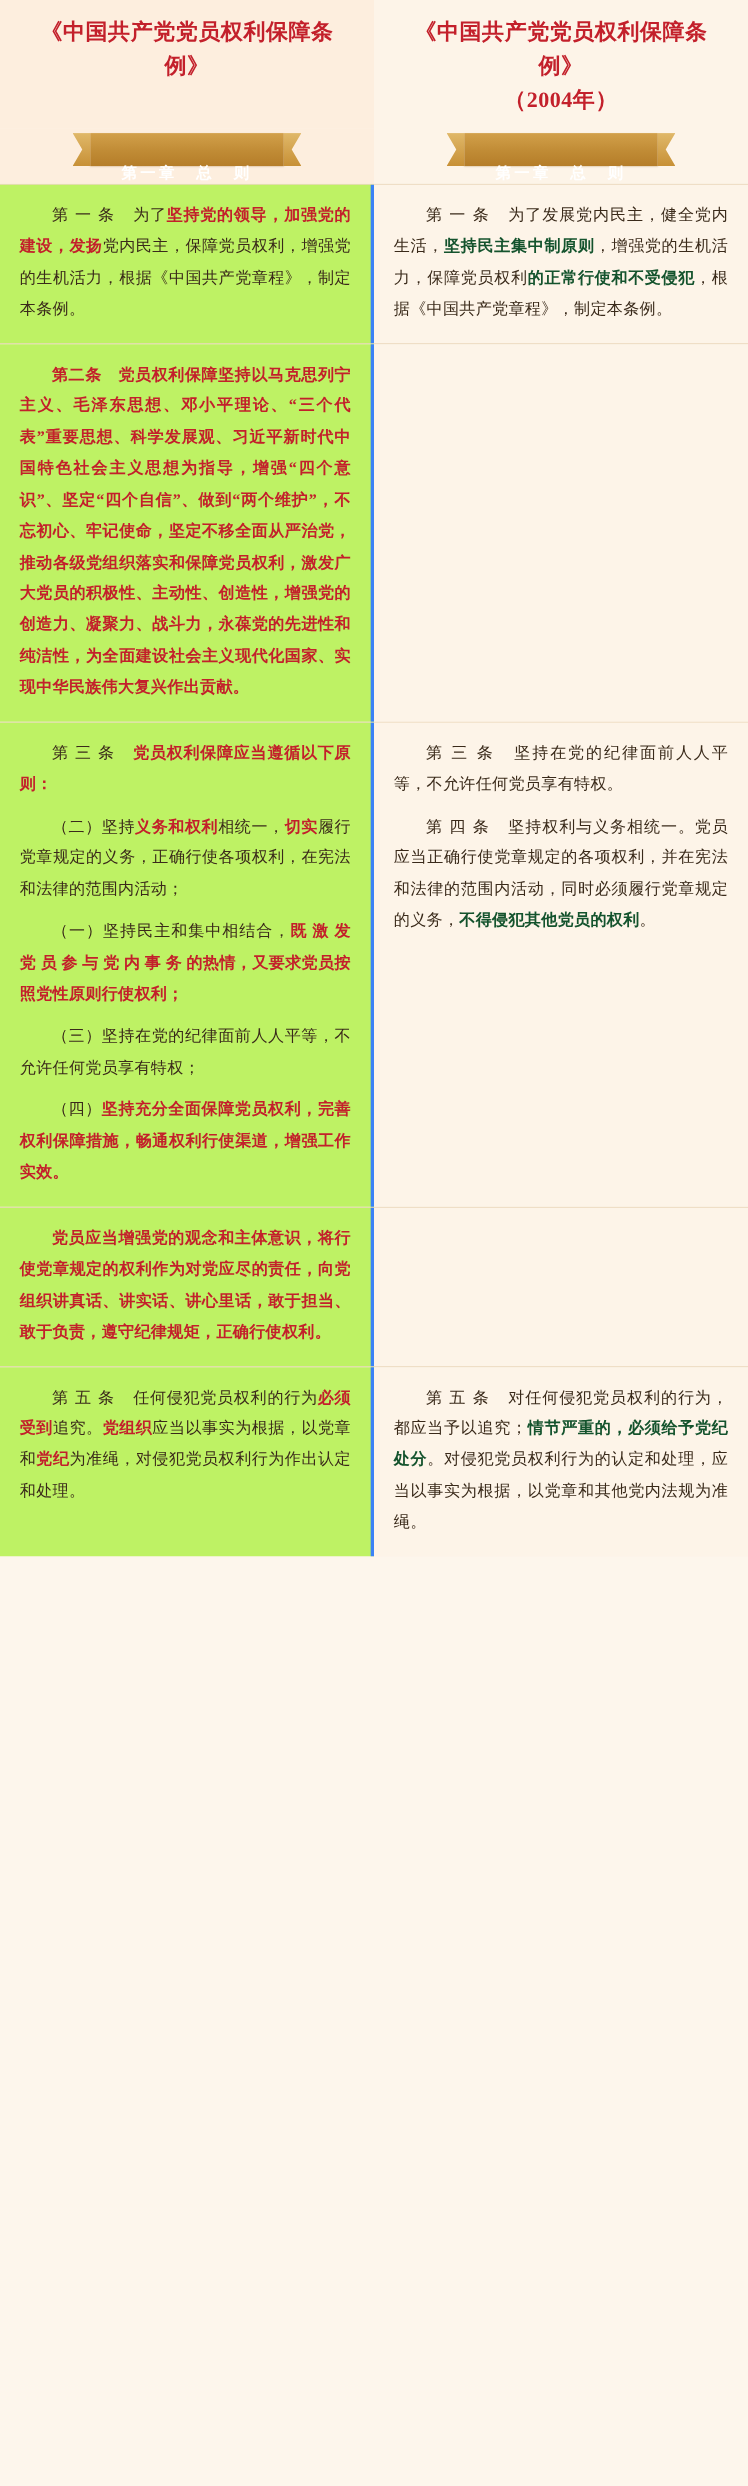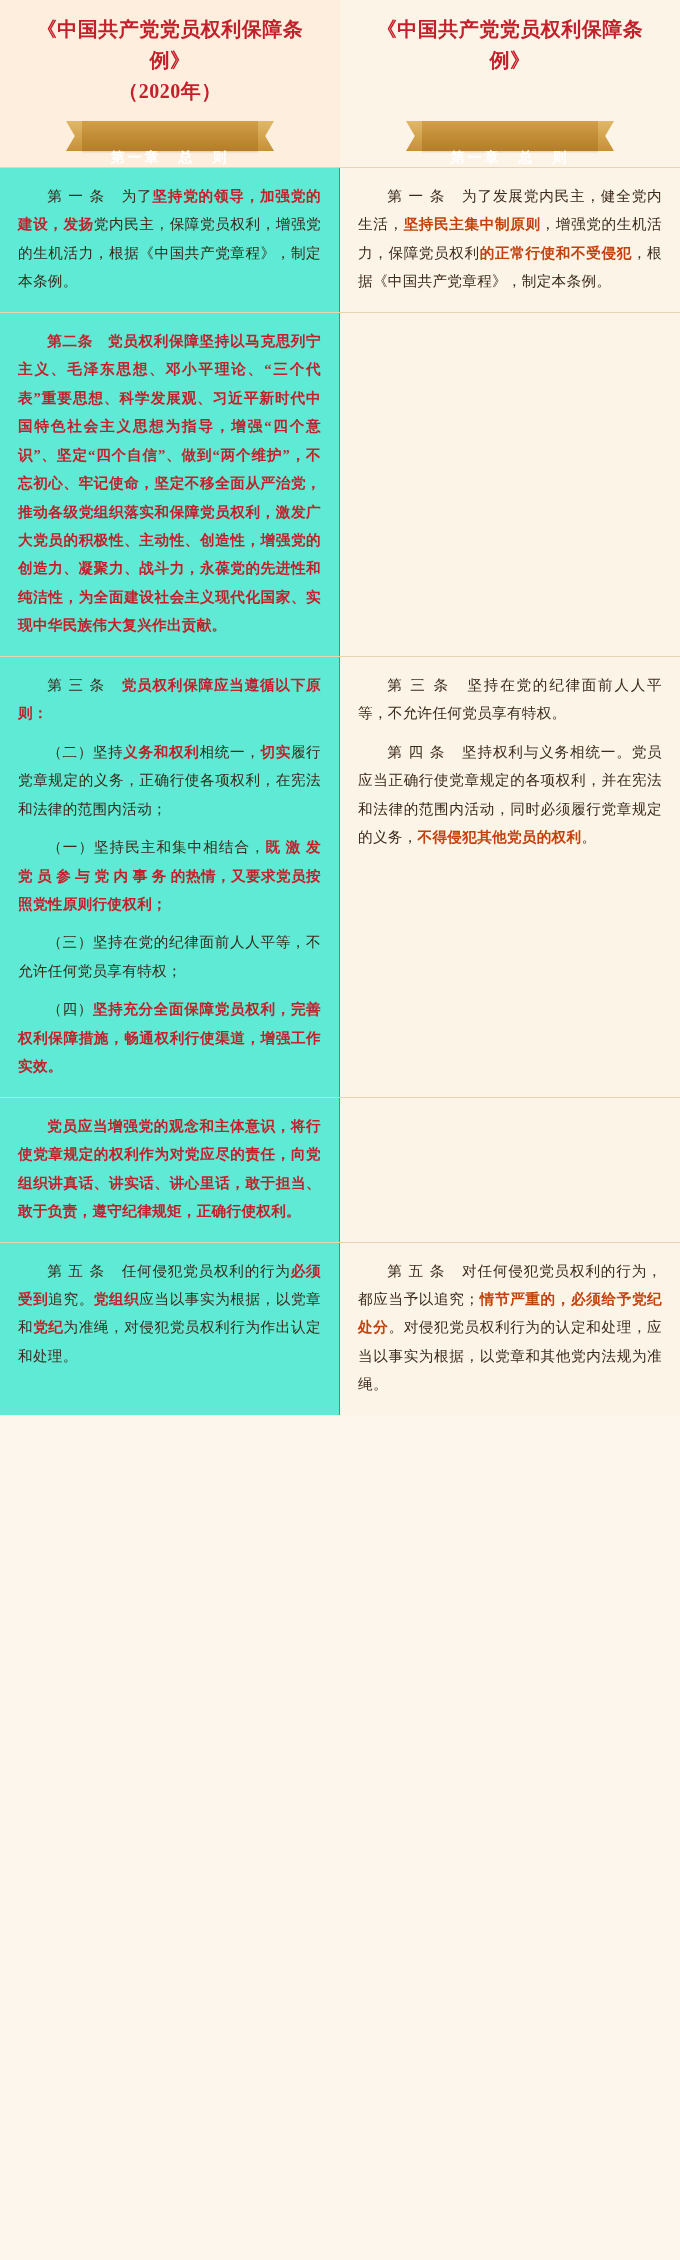--- a/index.html
+++ b/index.html
@@ -93,59 +93,59 @@
     width: 100%;
     border-top: 1px solid #e8d3b4;
     align-items: stretch;
   }
   .col {
     width: 50%;
     box-sizing: border-box;
     padding: 14px 18px 16px 18px;
   }
   .col.left {
-    background: #5eead4;
-    border-right: 1px solid #3b82f6;
+    background: #bef264;
+    border-right: 3px solid #3b82f6;
   }
   .col.right {
     background: #fdf4e8;
   }
   .para {
     font-size: 14.6px;
     line-height: 1.95;
     text-indent: 2em;
     margin: 0 0 10px 0;
     text-align: justify;
     letter-spacing: 0.3px;
   }
   .para:last-child { margin-bottom: 0; }
   .art {
     letter-spacing: 1px;
   }
   .blue {
-    color: #c2410c;
+    color: #14532d;
     font-weight: bold;
   }
   .b-red {
     color: #c3202b;
     font-weight: bold;
   }
 </style>
 </head>
 <body>
 
 <div class="page">
 
   <div class="title-row">
     <div class="title-cell left">
       <div class="title-line">《中国共产党党员权利保障条例》</div>
-      <div class="title-line">（2020年）</div>
     </div>
     <div class="title-cell right">
       <div class="title-line">《中国共产党党员权利保障条例》</div>
+      <div class="title-line">（2004年）</div>
     </div>
   </div>
 
   <div class="ribbon-row">
     <div class="ribbon-cell left">
       <div class="ribbon">
         <span class="tail l"></span>
         <span class="tail r"></span>
         <span class="label">第一章　总　则</span>
       </div>

